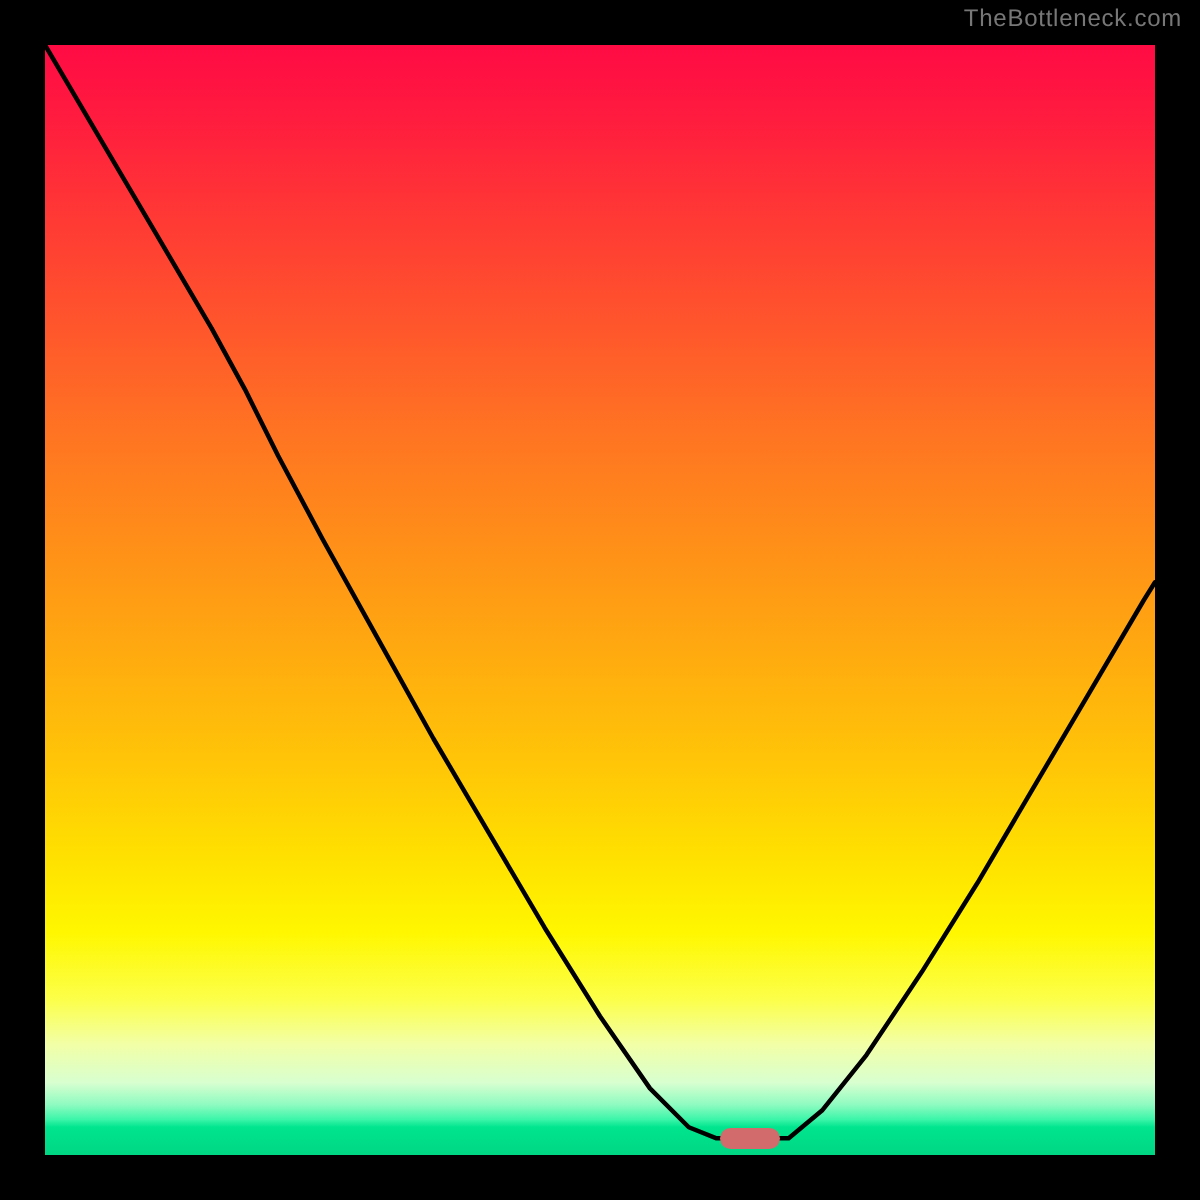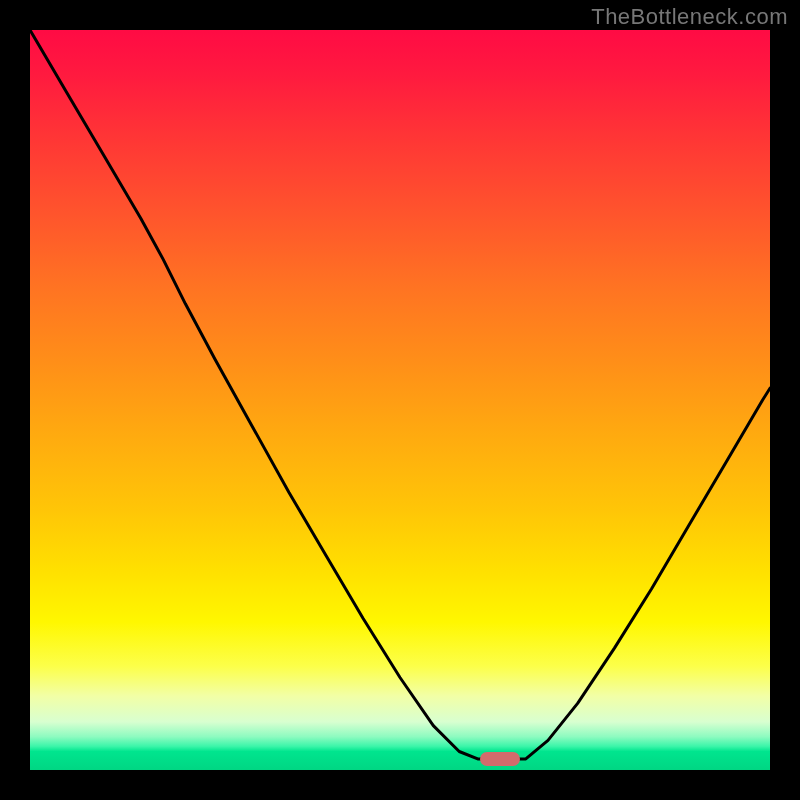--- a/index.html
+++ b/index.html
@@ -15,21 +15,21 @@
     position: relative;
     width: 800px;
     height: 800px;
     background: #000;
   }
   .watermark {
     position: absolute;
     top: 4px;
     right: 12px;
     color: #777;
-    font-size: 22px;
+    font-size: 16px;
     letter-spacing: 0.5px;
     font-weight: 500;
     z-index: 20;
   }
   .plot {
     position: absolute;
     left: 30px;
     top: 30px;
     width: 740px;
     height: 740px;

